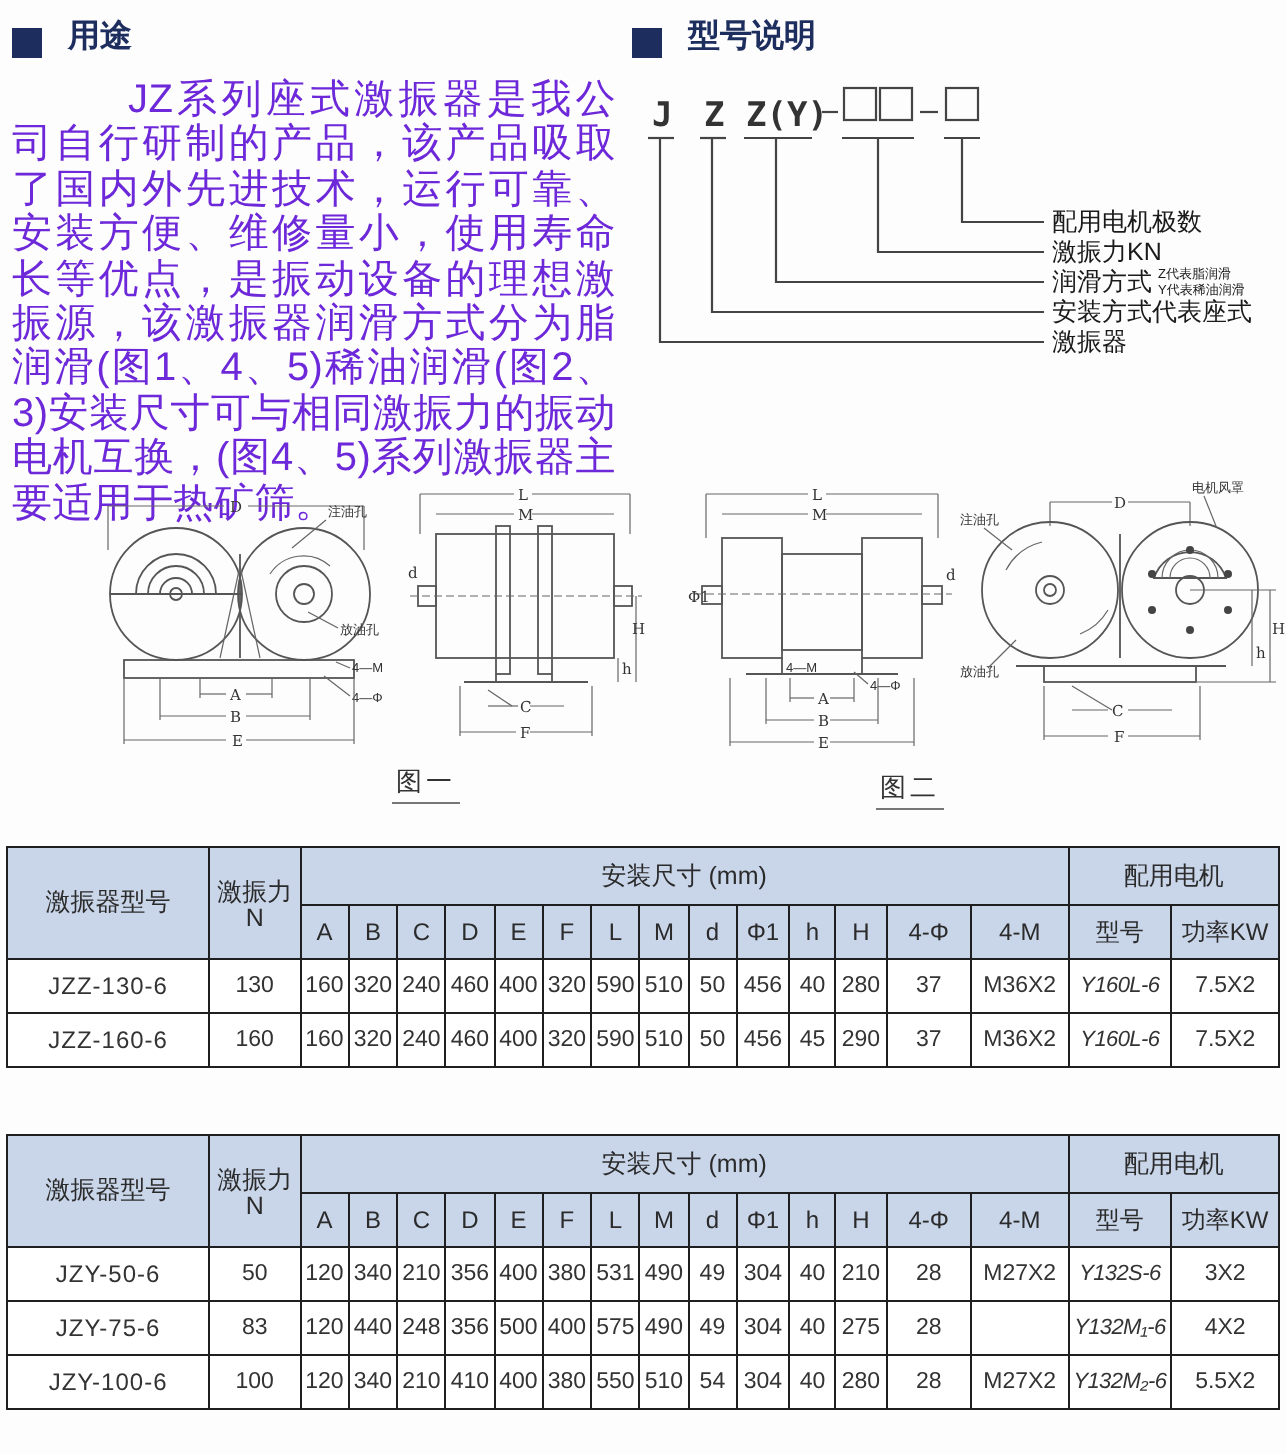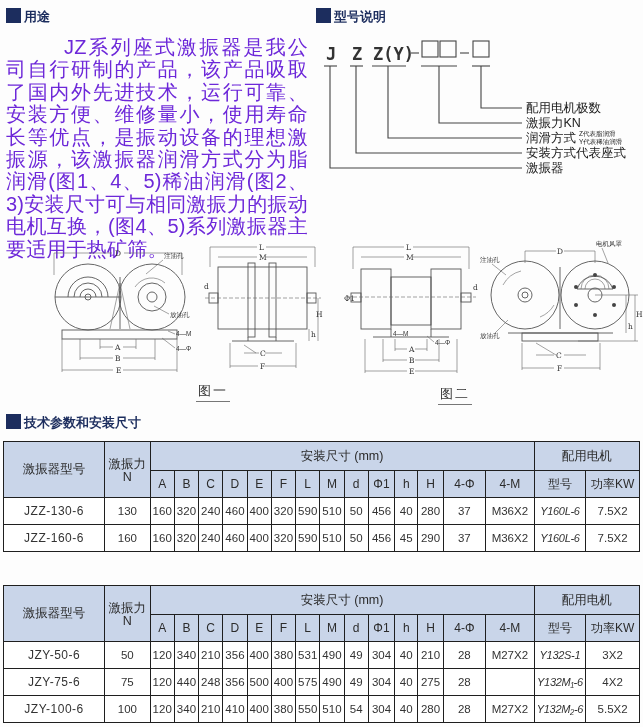--- a/index.html
+++ b/index.html
@@ -1,21 +1,21 @@
 <!DOCTYPE html>
 <html><head>
 <meta charset="utf-8">
 <style>
   * { margin:0; padding:0; box-sizing:border-box; }
   html,body { width:643px; }
   body { font-family:"Liberation Sans","DejaVu Sans",sans-serif; background:#ffffff; }
   .page { position:relative; width:643px; height:727px; overflow:hidden; background:#fdfdfd; }
 
   
-  .sec-title { display:flex; align-items:flex-start; gap:3px; font-size:13px; font-weight:bold; color:#1c2d5e; }
+  .sec-title { display:flex; align-items:flex-end; gap:13px; font-size:16px; font-weight:bold; color:#1c2d5e; }
   .sq { width:15px; height:15px; background:#1c2d5e; flex:0 0 auto; }
 
   
   .usage { position:absolute; left:6px; top:8px; width:302px; }
   .usage p { margin-top:10px; font-size:20px; line-height:22.4px; text-indent:2.9em;
              color:#6d28d9; font-weight:500; letter-spacing:.2px; text-align:justify; }
 
   
   .model { position:absolute; left:316px; top:8px; width:326px; }
   .model svg { display:block; margin-top:2px; }
@@ -270,24 +270,20 @@
       <line class="thin" x1="157" y1="58" x2="157" y2="104"></line>
       <text class="dimt" x="158" y="80">H</text>
       <line class="thin" x1="117" y1="58" x2="160" y2="58"></line>
       <line class="thin" x1="100" y1="104" x2="160" y2="104"></line>
     </svg>
 
     <div class="fig-caption" style="left:438px; top:152px;">图二</div>
   </div>
 
   <section class="specs">
-    <div class="sec-title">
-      <span class="sq"></span>
-      <span>技术参数和安装尺寸</span>
-    </div>
 
     <table class="t1">
       <colgroup>
         <col style="width:100px">
           <col style="width:45px">
         <col style="width:24px">
           <col style="width:24px">
           <col style="width:24px">
           <col style="width:24px">
         <col style="width:24px">
@@ -437,26 +433,26 @@
             <td>400</td>
             <td>380</td>
             <td>531</td>
             <td>490</td>
             <td>49</td>
             <td>304</td>
             <td>40</td>
             <td>210</td>
             <td>28</td>
             <td>M27X2</td>
-            <td>Y132S-1</td>
+            <td>Y132S-6</td>
             <td>3X2</td>
           </tr>
           <tr>
             <td>JZY-75-6</td>
-            <td>75</td>
+            <td>83</td>
             <td>120</td>
             <td>440</td>
             <td>248</td>
             <td>356</td>
             <td>500</td>
             <td>400</td>
             <td>575</td>
             <td>490</td>
             <td>49</td>
             <td>304</td>

